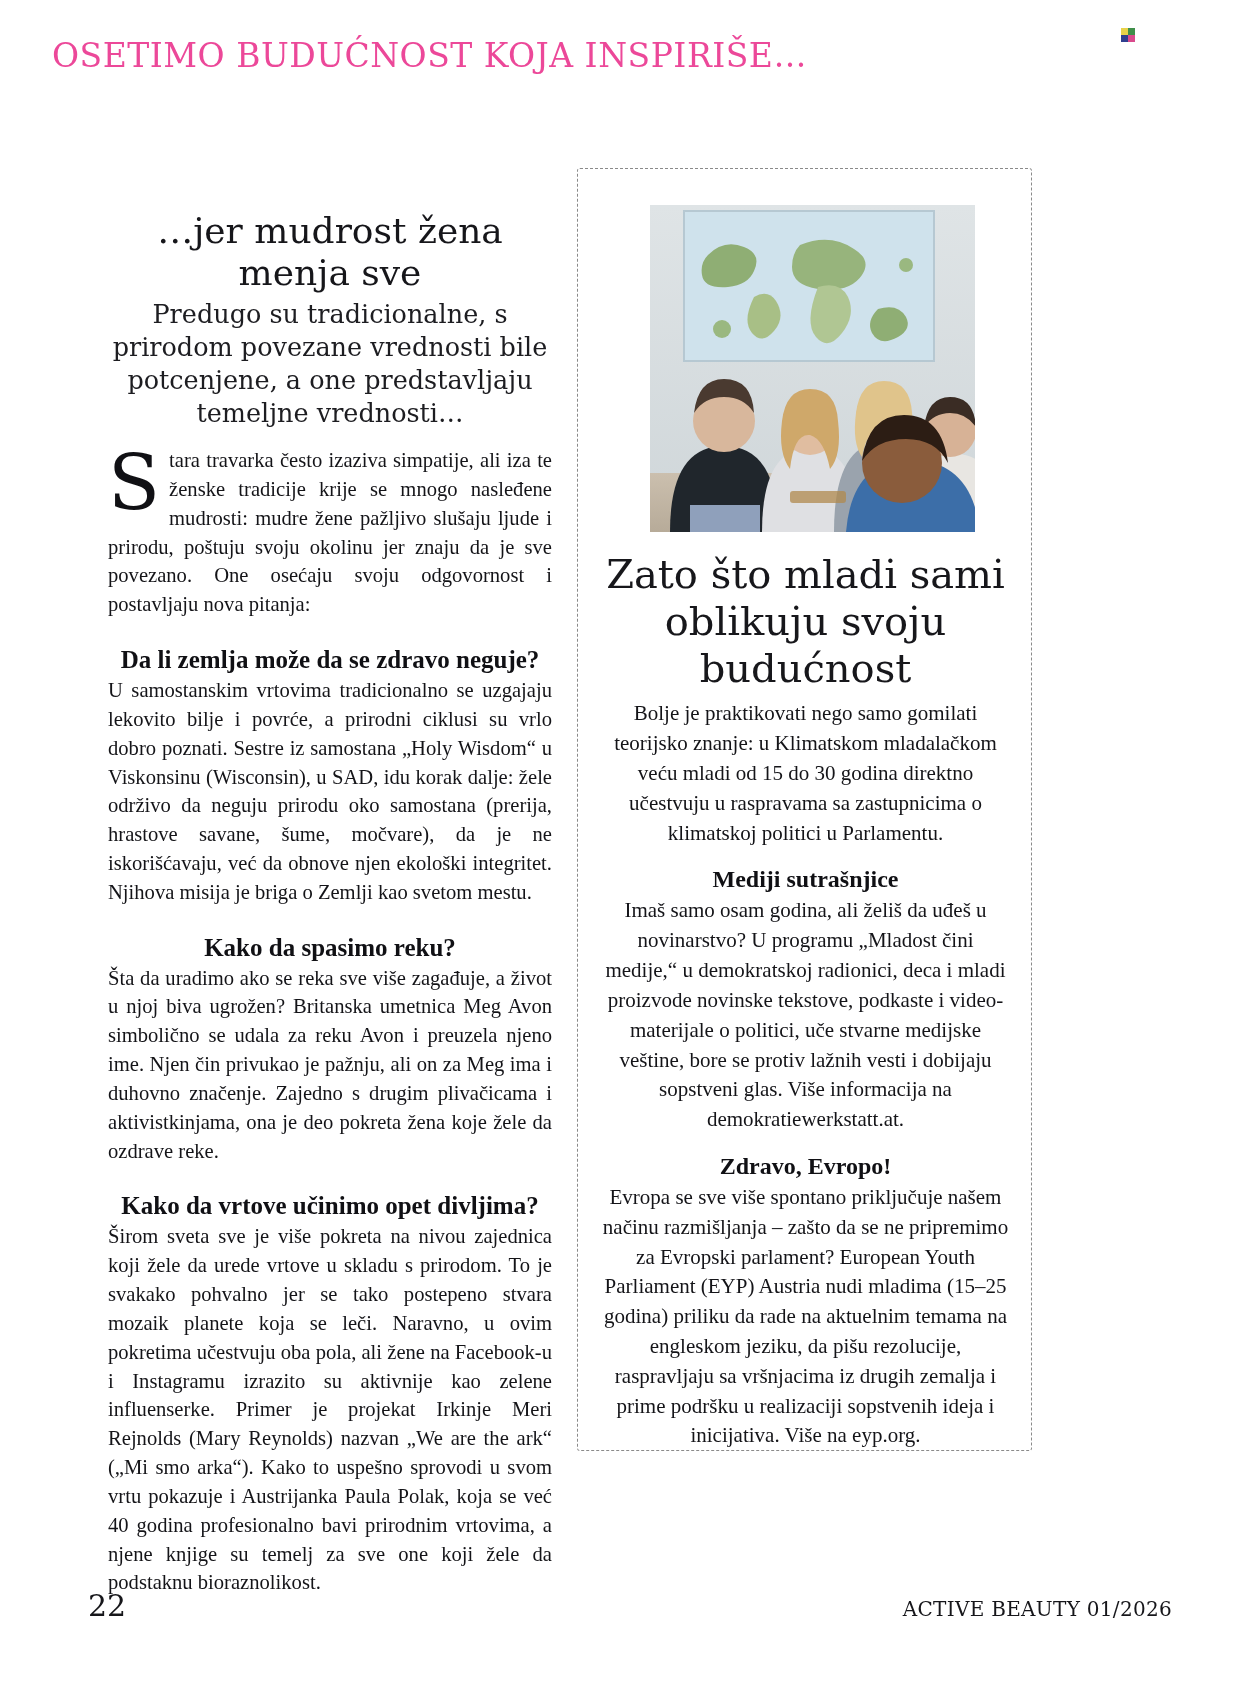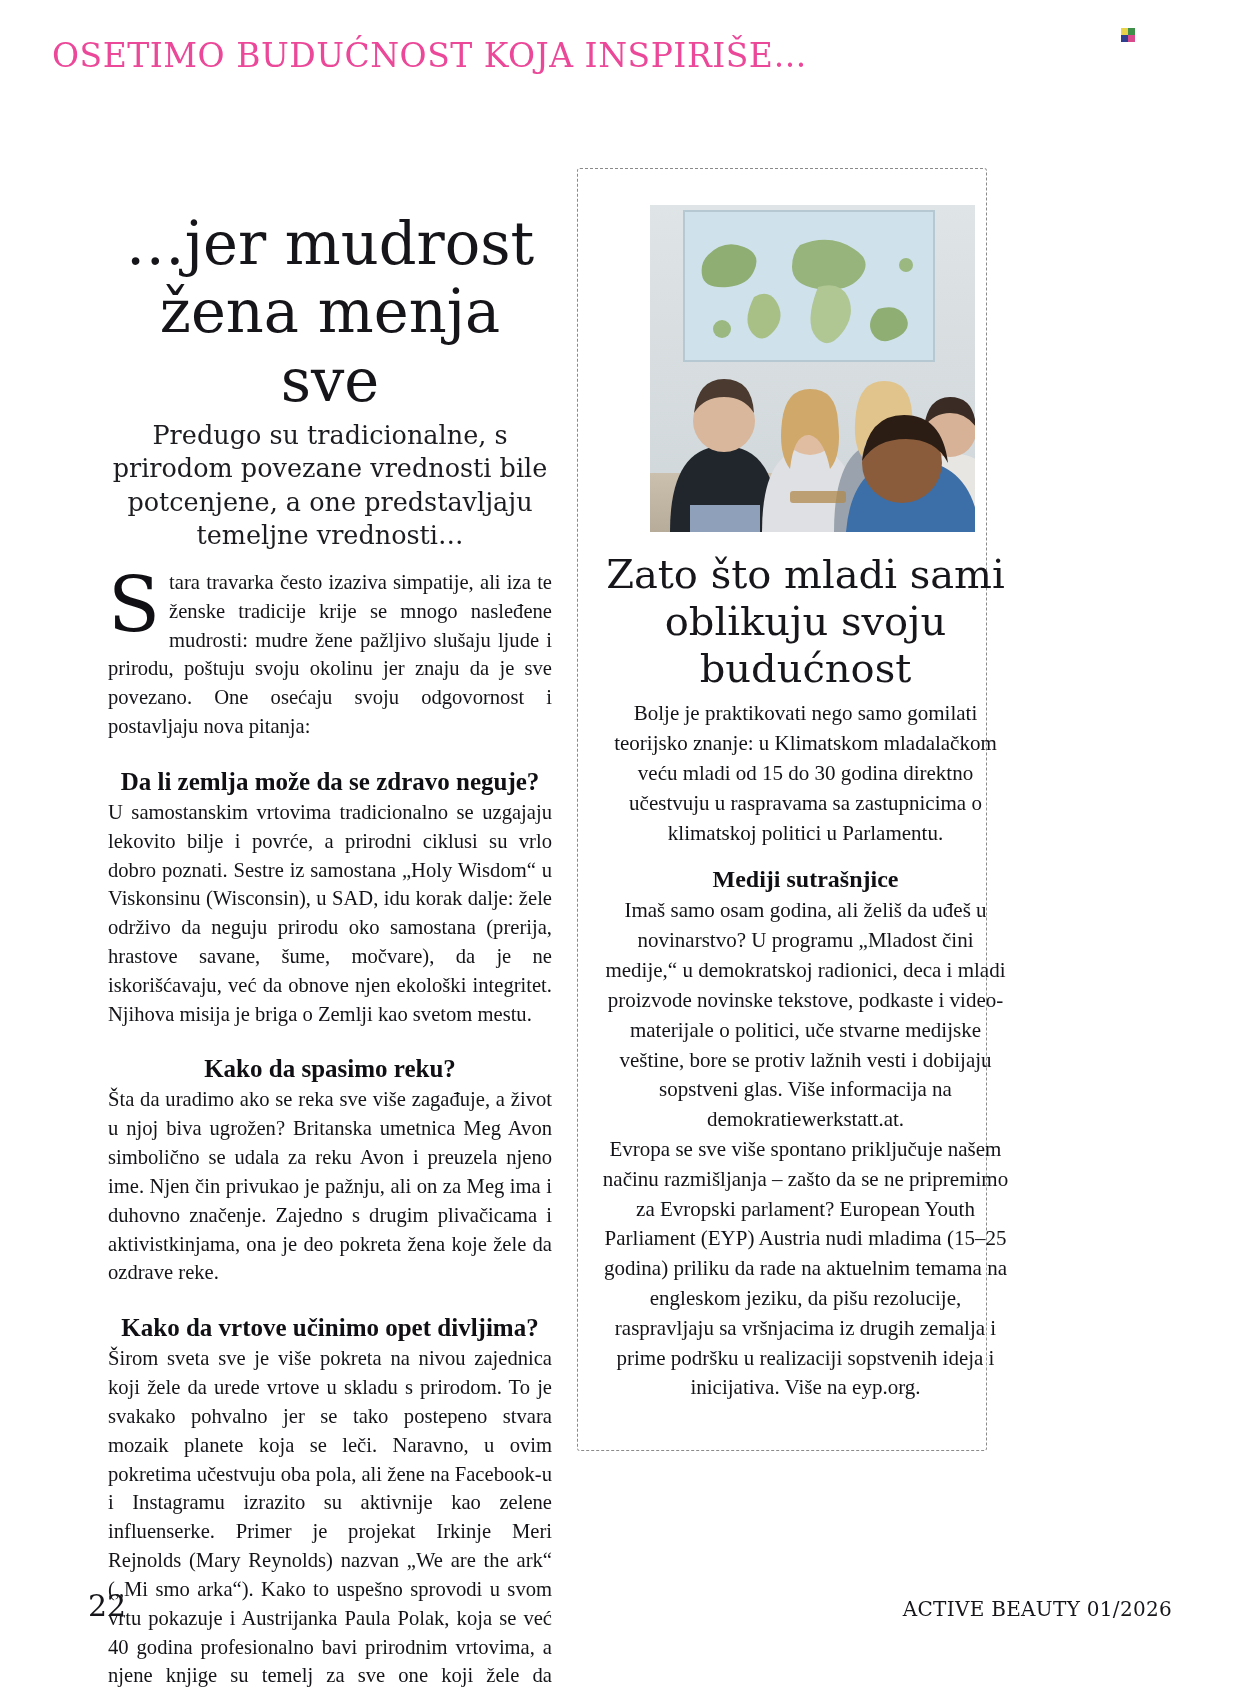--- a/index.html
+++ b/index.html
@@ -44,21 +44,21 @@
   
   #left-column {
     position: absolute;
     left: 108px;
     top: 210px;
     width: 444px;
   }
   #deck-title {
     font-family: "DejaVu Serif", "Liberation Serif", serif;
     font-weight: 400;
-    font-size: 59px;
+    font-size: 36px;
     line-height: 1.16;
     text-align: center;
     margin: 0 0 4px 0;
     color: #16161a;
   }
   #deck-sub {
     font-family: "DejaVu Serif", "Liberation Serif", serif;
     font-size: 25.5px;
     line-height: 1.30;
     text-align: center;
@@ -90,21 +90,21 @@
     text-align: center;
     margin: 27px 0 2px 0;
     color: #101014;
   }
 
   
   #right-panel {
     position: absolute;
     left: 577px;
     top: 168px;
-    width: 410px;
+    width: 455px;
     height: 1283px;
     box-sizing: border-box;
     border: 1.4px dashed #8a8a8a;
     border-radius: 3px;
   }
   #photo {
     position: absolute;
     left: 72px;
     top: 36px;
     width: 325px;
@@ -253,19 +253,20 @@
   </div>
 
   <div id="right-inner">
     <h2 id="right-title">Zato što mladi sami oblikuju svoju budućnost</h2>
 
     <p class="r-text">Bolje je praktikovati nego samo gomilati teorijsko znanje: u Klimatskom mladalačkom veću mladi od 15 do 30 godina direktno učestvuju u raspravama sa zastupnicima o klimatskoj politici u Parlamentu.</p>
 
     <h3 class="r-head">Mediji sutrašnjice</h3>
     <p class="r-text">Imaš samo osam godina, ali želiš da uđeš u novinarstvo? U programu „Mladost čini medije,“ u demokratskoj radionici, deca i mladi proizvode novinske tekstove, podkaste i video-materijale o politici, uče stvarne medijske veštine, bore se protiv lažnih vesti i dobijaju sopstveni glas. Više informacija na demokratiewerkstatt.at.</p>
 
+    <h3 class="r-head">Zdravo, Evropo!</h3>
     <p class="r-text">Evropa se sve više spontano priključuje našem načinu razmišljanja – zašto da se ne pripremimo za Evropski parlament? European Youth Parliament (EYP) Austria nudi mladima (15–25 godina) priliku da rade na aktuelnim temama na engleskom jeziku, da pišu rezolucije, raspravljaju sa vršnjacima iz drugih zemalja i prime podršku u realizaciji sopstvenih ideja i inicijativa. Više na eyp.org.</p>
   </div>
 
 </div>
 
 <div id="page-number">22</div>
 <div id="issue-mark">ACTIVE BEAUTY 01/2026</div>
 
 </body></html>

